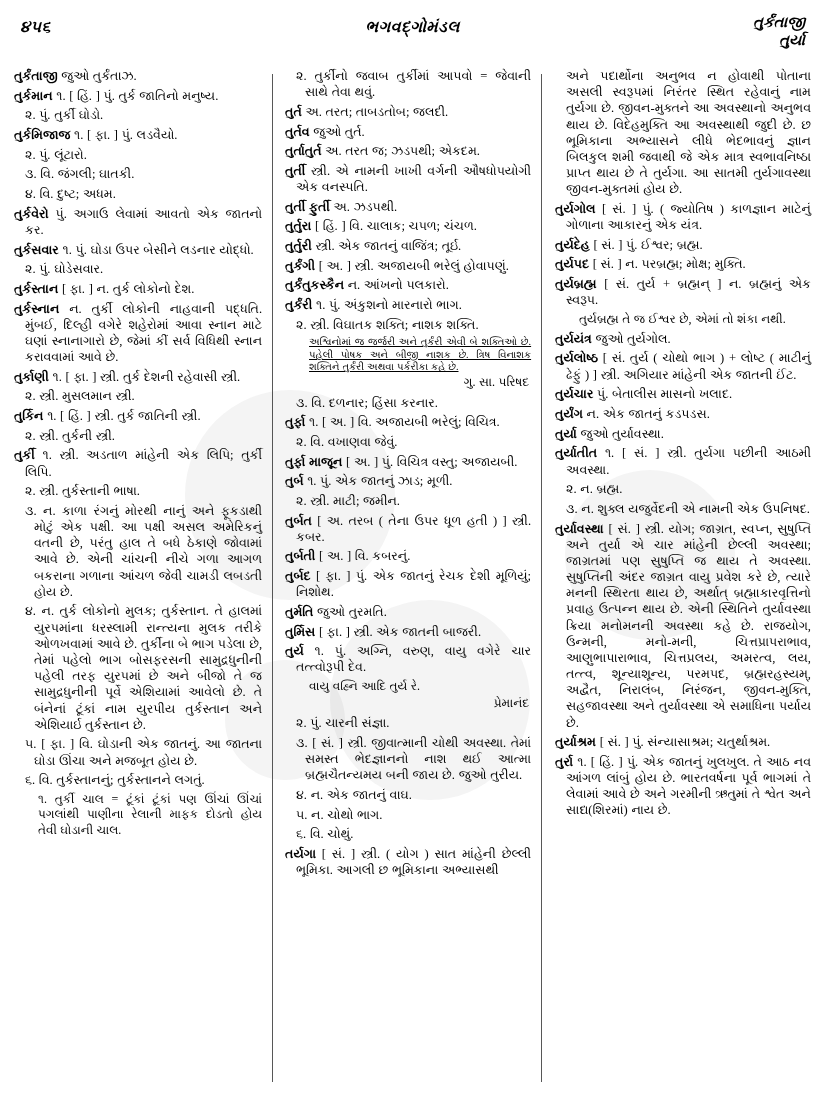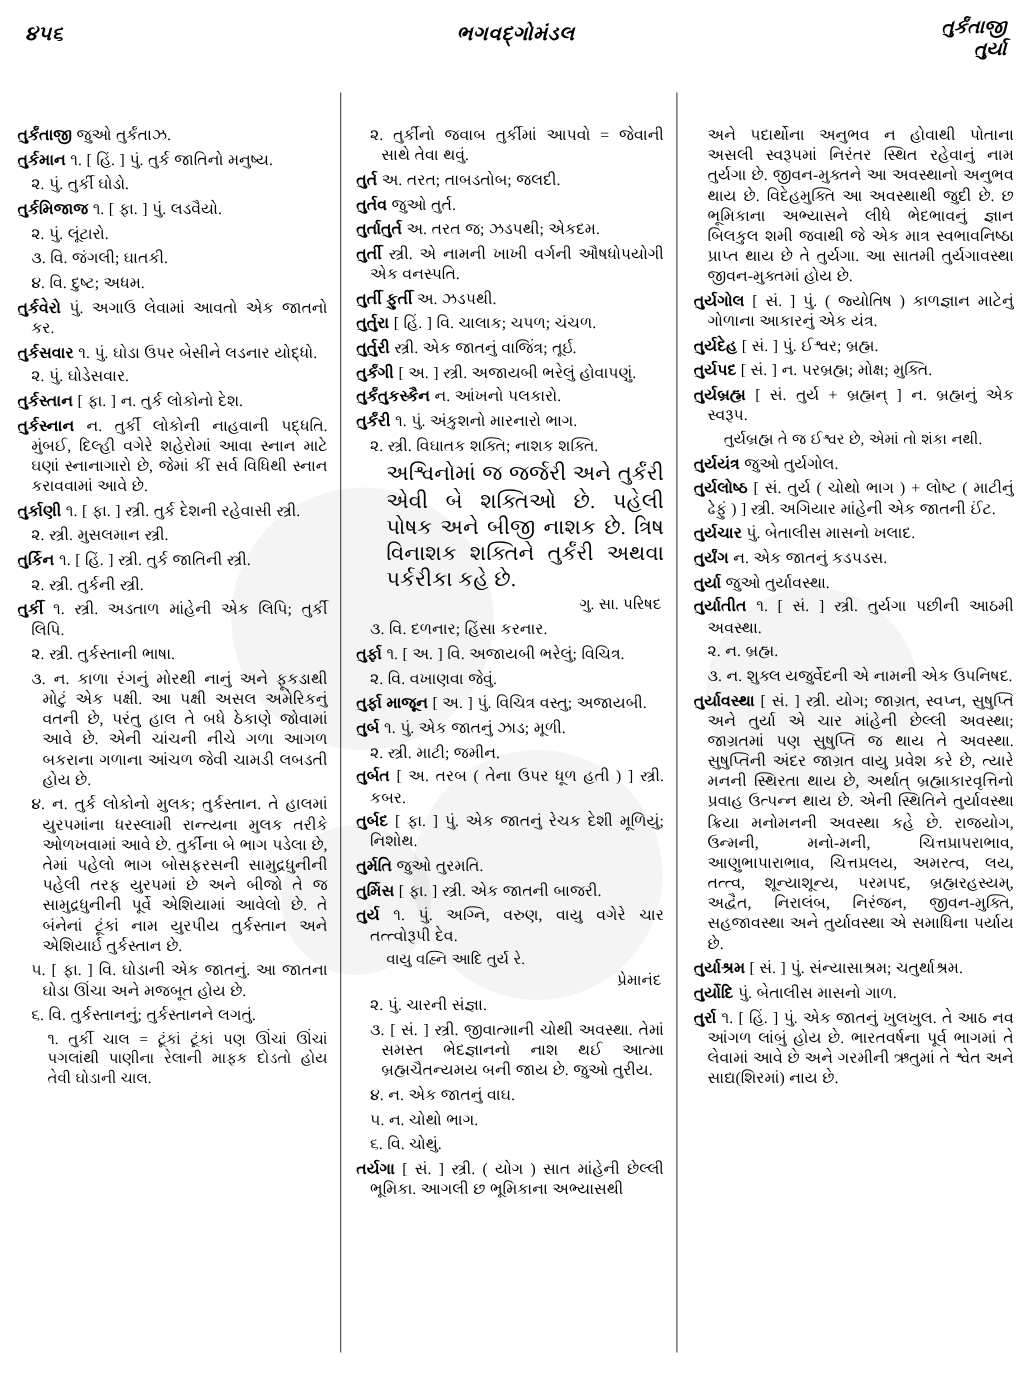--- a/index.html
+++ b/index.html
@@ -77,21 +77,20 @@
 
   
   .columns {
     display: flex;
     align-items: stretch;
     height: 1018px;
   }
   .col {
     position: relative;
     box-sizing: border-box;
-    margin-top: 32px;
   }
   .col-1 { width: 262px; padding-right: 10px; }
   .col-2 { width: 272px; padding-left: 12px; padding-right: 10px; }
   .col-3 { width: 273px; padding-left: 13px; }
 
   .rule {
     width: 0;
     border-left: 1px solid #3a3a3a;
     margin-top: 6px;
     margin-bottom: 4px;
@@ -124,22 +123,23 @@
     text-indent: 0;
     font-size: 12px;
   }
   .entry.quote-attrib {
     text-align: right;
     font-size: 12.2px;
     padding-right: 2px;
     margin-top: -2px;
   }
   .entry.small {
-    font-size: 17px;
+    font-size: 10px;
     line-height: 1.25;
+    text-decoration: underline;
   }
   .hw {
     font-weight: bold;
   }
 </style>
 </head>
 <body>
 
 <div class="watermark wm1"></div>
 <div class="watermark wm2"></div>
@@ -199,20 +199,21 @@
         <p class="entry sub"><span>૨. સ્ત્રી. વિઘાતક શક્તિ; નાશક શક્તિ.</span></p>
         <p class="entry small quote"><span>અશ્વિનોમાં જ જર્જરી અને તુર્કંરી એવી બે શક્તિઓ છે. પહેલી પોષક અને બીજી નાશક છે. ત્રિષ વિનાશક શક્તિને તુર્કંરી અથવા પર્કરીકા કહે છે.</span></p>
         <p class="entry quote-attrib"><span>ગુ. સા. પરિષદ</span></p>
         <p class="entry sub"><span>૩. વિ. દળનાર; હિંસા કરનાર.</span></p>
         <p class="entry hang"><span class="hw">તુર્ફા</span><span> ૧. [ અ. ] વિ. અજાયબી ભરેલું; વિચિત્ર.</span></p>
         <p class="entry sub"><span>૨. વિ. વખાણવા જેવું.</span></p>
         <p class="entry hang"><span class="hw">તુર્ફા માજૂન</span><span> [ અ. ] પું. વિચિત્ર વસ્તુ; અજાયબી.</span></p>
         <p class="entry hang"><span class="hw">તુર્બ</span><span> ૧. પું. એક જાતનું ઝાડ; મૂળી.</span></p>
         <p class="entry sub"><span>૨. સ્ત્રી. માટી; જમીન.</span></p>
         <p class="entry hang"><span class="hw">તુર્બત</span><span> [ અ. તરબ ( તેના ઉપર ધૂળ હતી ) ] સ્ત્રી. કબર.</span></p>
+        <p class="entry hang"><span class="hw">તુર્બતી</span><span> [ અ. ] વિ. કબરનું.</span></p>
         <p class="entry hang"><span class="hw">તુર્બદ</span><span> [ ફા. ] પું. એક જાતનું રેચક દેશી મૂળિયું; નિશોથ.</span></p>
         <p class="entry hang"><span class="hw">તુર્મતિ</span><span> જુઓ તુરમતિ.</span></p>
         <p class="entry hang"><span class="hw">તુર્મિસ</span><span> [ ફા. ] સ્ત્રી. એક જાતની બાજરી.</span></p>
         <p class="entry hang"><span class="hw">તુર્ય</span><span> ૧. પું. અગ્નિ, વરુણ, વાયુ વગેરે ચાર તત્ત્વોરૂપી દેવ.</span></p>
         <p class="entry quote"><span>વાયુ વહ્નિ આદિ તુર્ય રે.</span></p>
         <p class="entry quote-attrib"><span>પ્રેમાનંદ</span></p>
         <p class="entry sub"><span>૨. પું. ચારની સંજ્ઞા.</span></p>
         <p class="entry sub"><span>૩. [ સં. ] સ્ત્રી. જીવાત્માની ચોથી અવસ્થા. તેમાં સમસ્ત ભેદજ્ઞાનનો નાશ થઈ આત્મા બ્રહ્મચૈતન્યમય બની જાય છે. જુઓ તુરીય.</span></p>
         <p class="entry sub"><span>૪. ન. એક જાતનું વાઘ.</span></p>
         <p class="entry sub"><span>૫. ન. ચોથો ભાગ.</span></p>
@@ -230,18 +231,17 @@
         <p class="entry hang"><span class="hw">તુર્યયંત્ર</span><span> જુઓ તુર્યગોલ.</span></p>
         <p class="entry hang"><span class="hw">તુર્યલોષ્ઠ</span><span> [ સં. તુર્ય ( ચોથો ભાગ ) + લોષ્ટ ( માટીનું ઢેફું ) ] સ્ત્રી. અગિયાર માંહેની એક જાતની ઈંટ.</span></p>
         <p class="entry hang"><span class="hw">તુર્યચાર</span><span> પું. બેતાલીસ માસનો ખલાદ.</span></p>
         <p class="entry hang"><span class="hw">તુર્યંગ</span><span> ન. એક જાતનું કડપડસ.</span></p>
         <p class="entry hang"><span class="hw">તુર્યા</span><span> જુઓ તુર્યાવસ્થા.</span></p>
         <p class="entry hang"><span class="hw">તુર્યાતીત</span><span> ૧. [ સં. ] સ્ત્રી. તુર્યગા પછીની આઠમી અવસ્થા.</span></p>
         <p class="entry sub"><span>૨. ન. બ્રહ્મ.</span></p>
         <p class="entry sub"><span>૩. ન. શુક્લ યજુર્વેદની એ નામની એક ઉપનિષદ.</span></p>
         <p class="entry hang"><span class="hw">તુર્યાવસ્થા</span><span> [ સં. ] સ્ત્રી. યોગ; જાગ્રત, સ્વપ્ન, સુષુપ્તિ અને તુર્યા એ ચાર માંહેની છેલ્લી અવસ્થા; જાગ્રતમાં પણ સુષુપ્તિ જ થાય તે અવસ્થા. સુષુપ્તિની અંદર જાગ્રત વાયુ પ્રવેશ કરે છે, ત્યારે મનની સ્થિરતા થાય છે, અર્થાત્ બ્રહ્માકારવૃત્તિનો પ્રવાહ ઉત્પન્ન થાય છે. એની સ્થિતિને તુર્યાવસ્થા ક્રિયા મનોમનની અવસ્થા કહે છે. રાજયોગ, ઉન્મની, મનો-મની, ચિત્તપ્રાપરાભાવ, આણુભાપારાભાવ, ચિત્તપ્રલય, અમરત્વ, લય, તત્ત્વ, શૂન્યાશૂન્ય, પરમપદ, બ્રહ્મરહસ્યમ્, અદ્વૈત, નિરાલંબ, નિરંજન, જીવન-મુક્તિ, સહજાવસ્થા અને તુર્યાવસ્થા એ સમાધિના પર્યાય છે.</span></p>
         <p class="entry hang"><span class="hw">તુર્યાશ્રમ</span><span> [ સં. ] પું. સંન્યાસાશ્રમ; ચતુર્થાશ્રમ.</span></p>
-        <p class="entry hang"><span class="hw">તુર્યોદિ</span><span> પું. બેતાલીસ માસનો ગાળ.</span></p>
         <p class="entry hang"><span class="hw">તુર્રા</span><span> ૧. [ હિં. ] પું. એક જાતનું ખુલખુલ. તે આઠ નવ આંગળ લાંબું હોય છે. ભારતવર્ષના પૂર્વ ભાગમાં તે લેવામાં આવે છે અને ગરમીની ઋતુમાં તે શ્વેત અને સાદ્ય(શિરમાં) નાય છે.</span></p>
       </div>
   </div>
 
 </div>
 
 </body></html>

